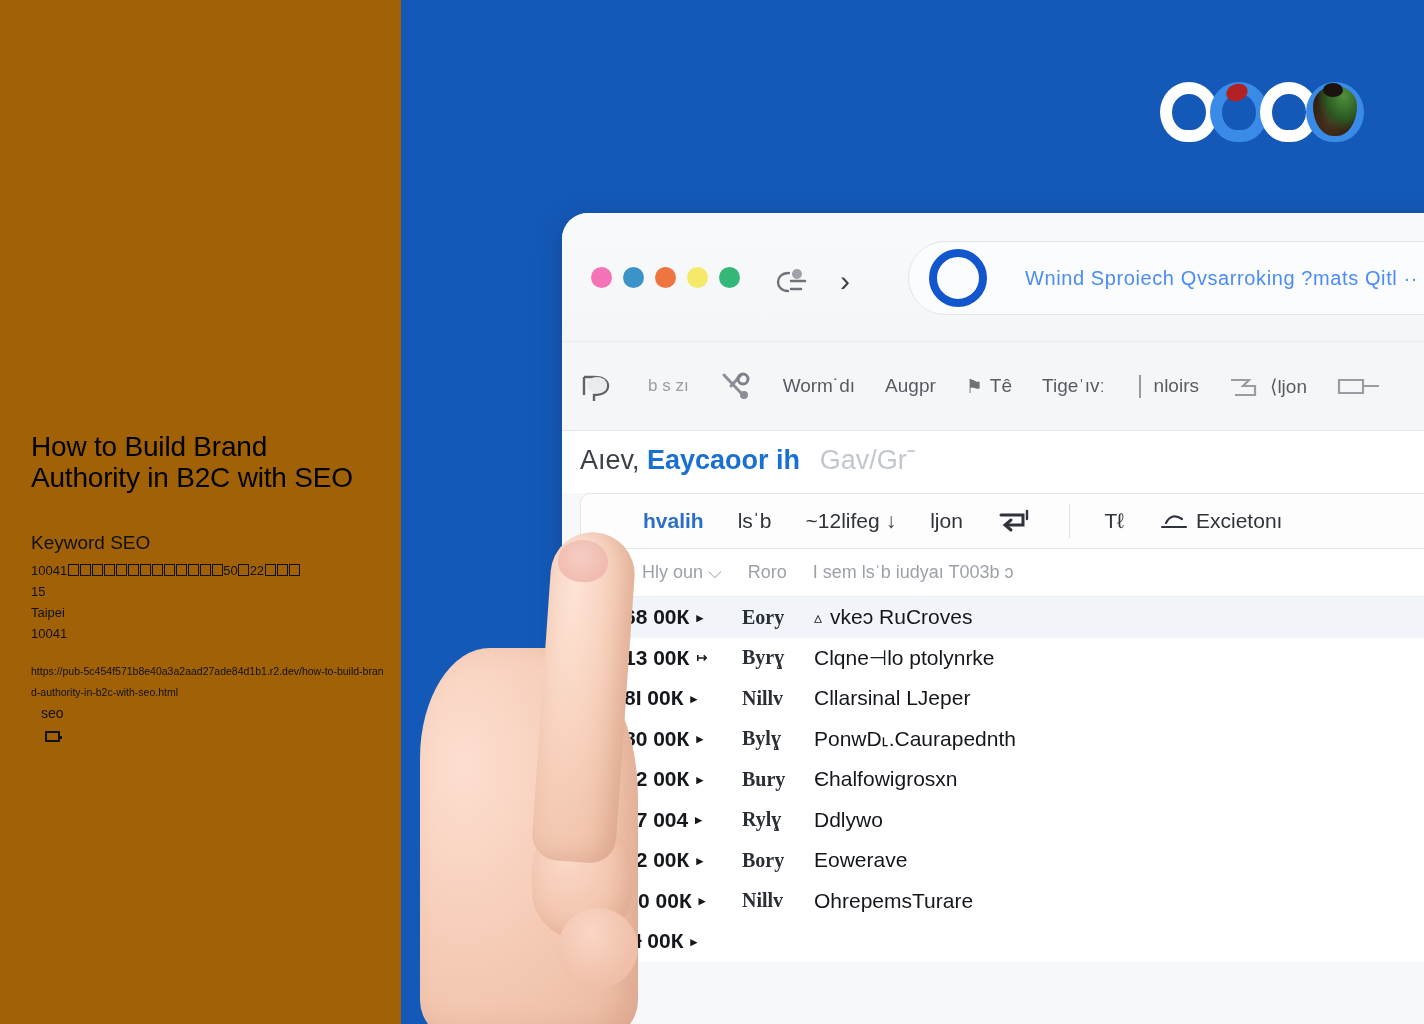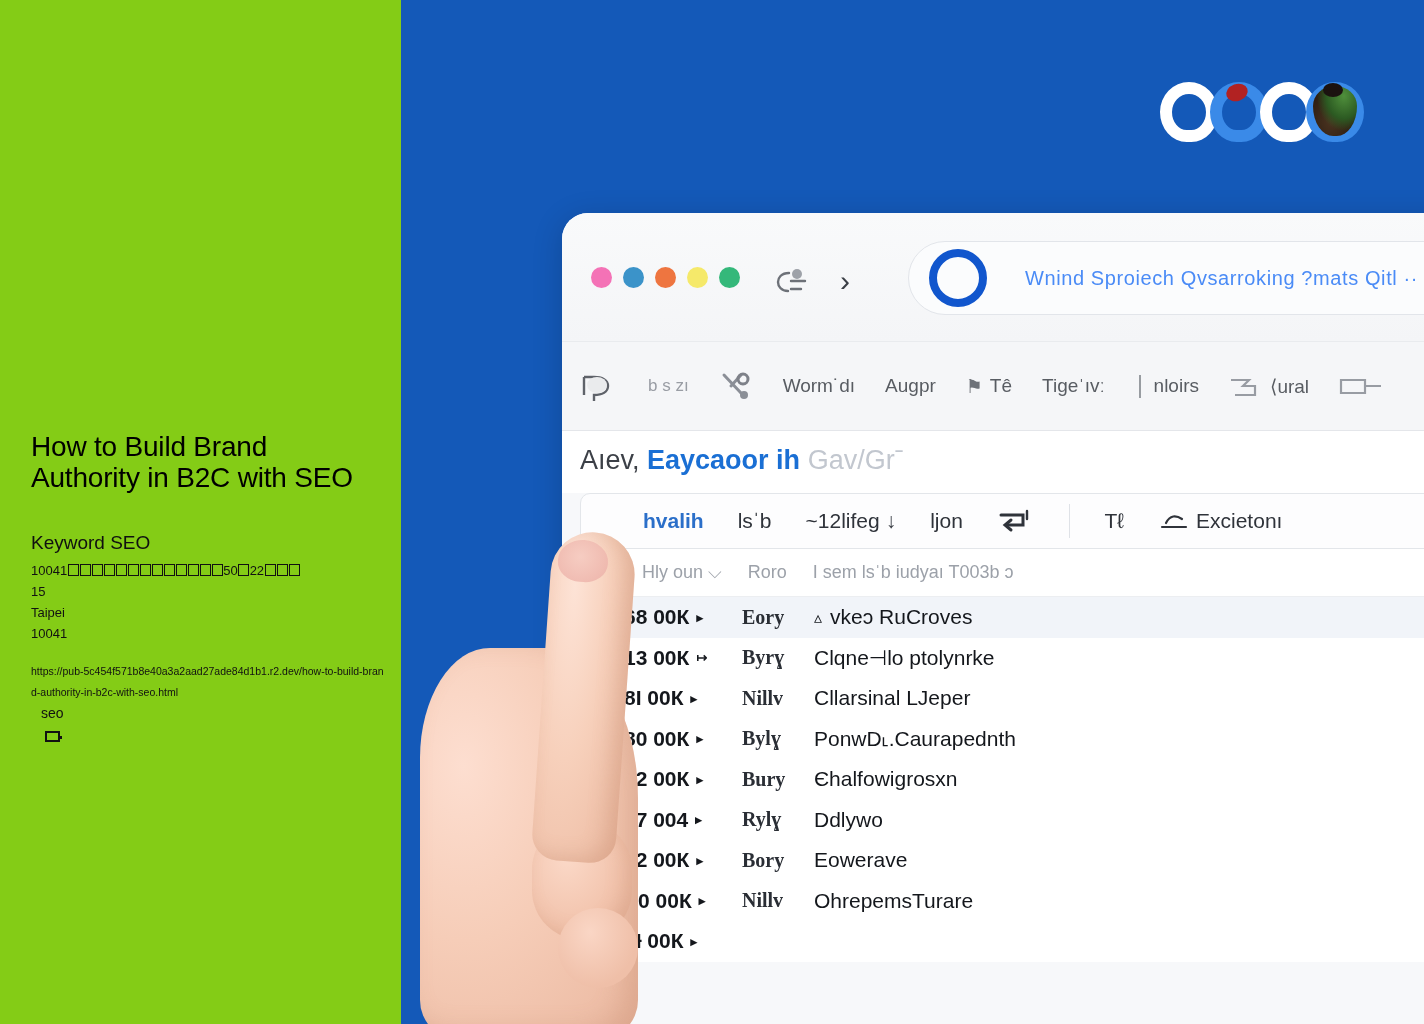--- a/index.html
+++ b/index.html
@@ -13,21 +13,21 @@
   #stage {
     position: relative;
     width: 1424px; height: 1024px;
     overflow: hidden;
   }
 
   
   #left-panel {
     position: absolute; left: 0; top: 0;
     width: 401px; height: 1024px;
-    background: #84cc16;
+    background: #a16207;
     overflow: hidden;
   }
   #article-title {
     position: absolute;
     left: 31px; top: 431px;
     width: 330px;
     font-size: 28px;
     line-height: 31px;
     color: #000;
     font-weight: 400;
@@ -232,21 +232,21 @@
   #page-head {
     position: relative;
     height: 62px;
     padding: 14px 0 0 18px;
     background: #ffffff;
     font-size: 27px;
     white-space: nowrap;
   }
   #ph-a { color: #3c4047; }
   #ph-b { color: #1a6fd4; font-weight: 700; margin-top: 15px; }
-  #ph-c { color: #c2c7cf; }
+  #ph-c { color: #c2c7cf; margin-left: 12px; }
 
   
   #filterbar {
     position: relative;
     margin: 0 18px;
     height: 56px;
     background: #fdfdfe;
     border: 1.5px solid #e3e6ea;
     border-radius: 10px;
     display: flex;
@@ -471,21 +471,21 @@
         <span>Tigeˈıvː</span>
       </div>
       <div class="tb-item">
         <span class="tb-glyph">│</span>
         <span>nloirs</span>
       </div>
       <div class="tb-item">
         <svg width="34" height="26" viewBox="0 0 34 26">
           <path d="M2 7 L20 7 L14 13 L26 13 L26 22 L6 22" fill="none" stroke="#8c9098" stroke-width="2.2"></path>
         </svg>
-        <span>⟨ural</span>
+        <span>⟨ljon</span>
       </div>
       <div class="tb-item">
         <svg width="44" height="26" viewBox="0 0 44 26">
           <path d="M2 7 L26 7 L26 20 L2 20 Z M26 13 L42 13" fill="none" stroke="#8c9098" stroke-width="2.2"></path>
         </svg>
       </div>
     </div>
 
     <div id="page-head">
       <span id="ph-a">Aıev,</span>

